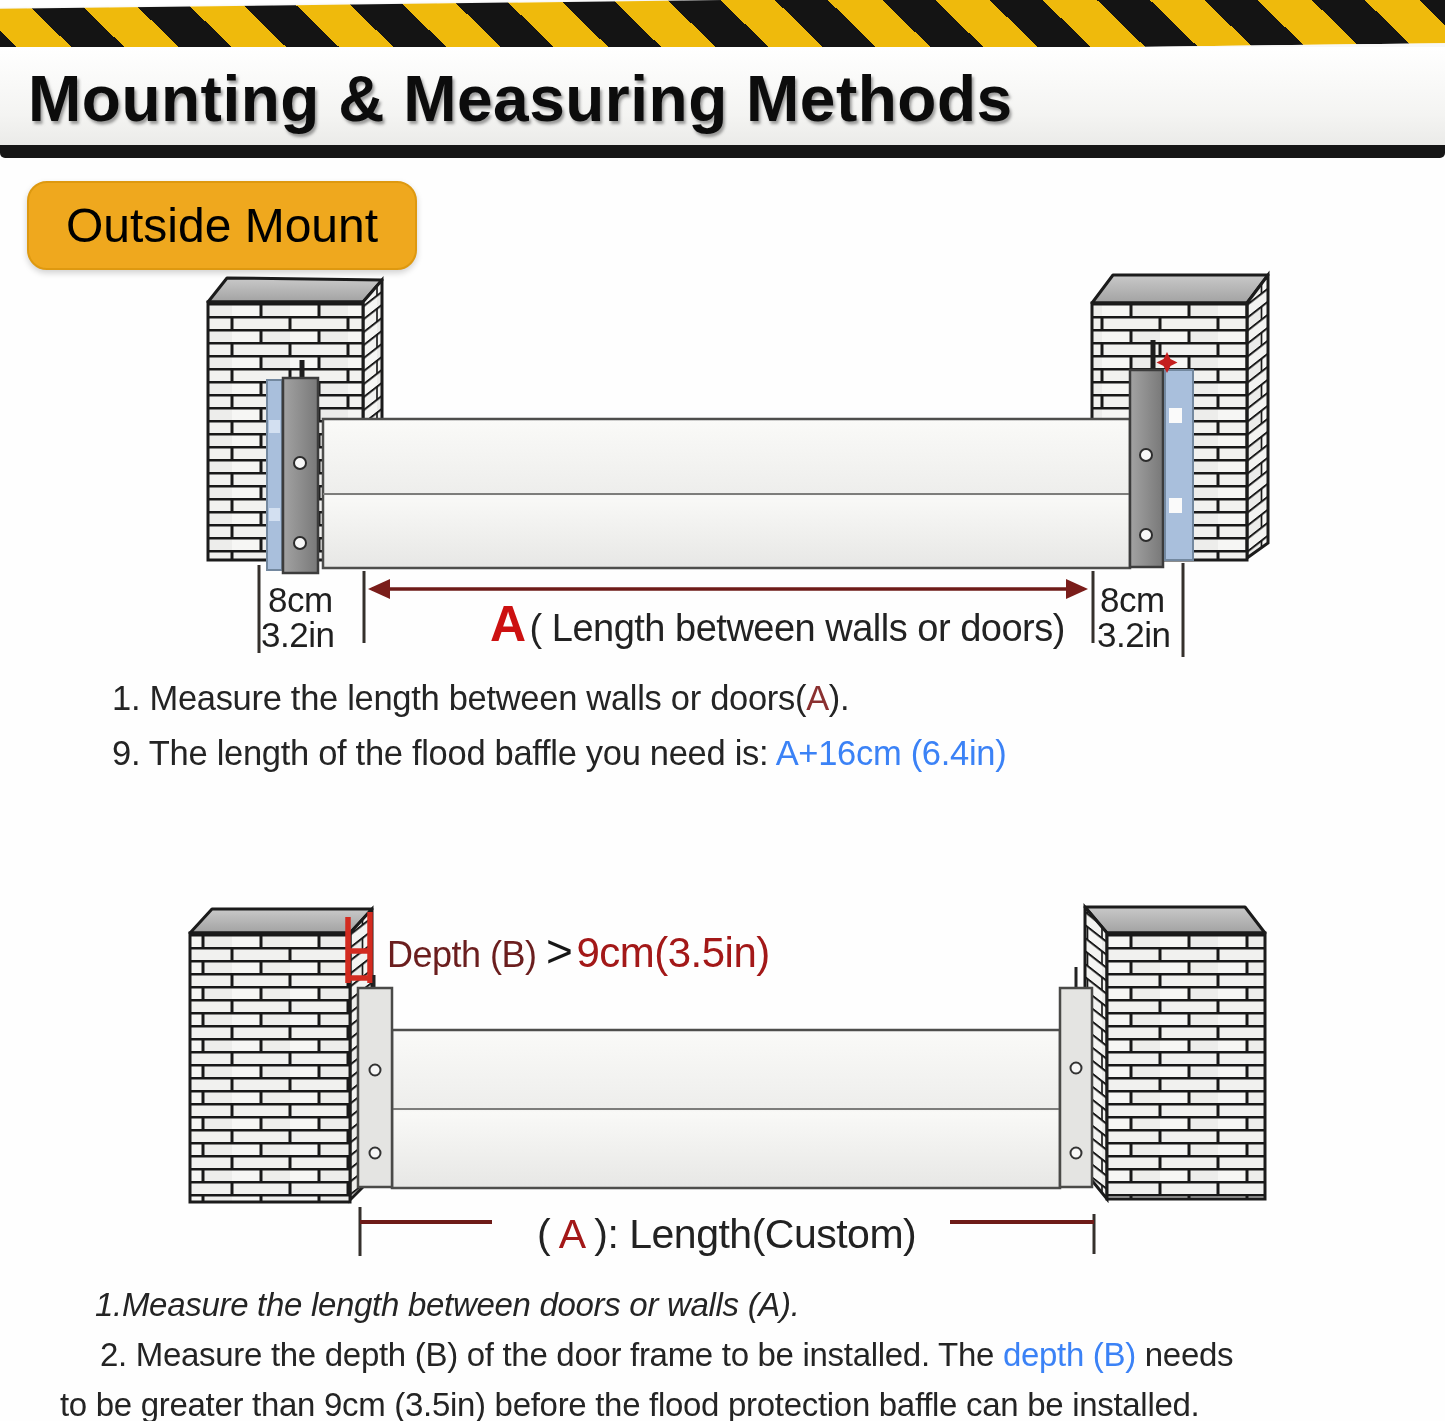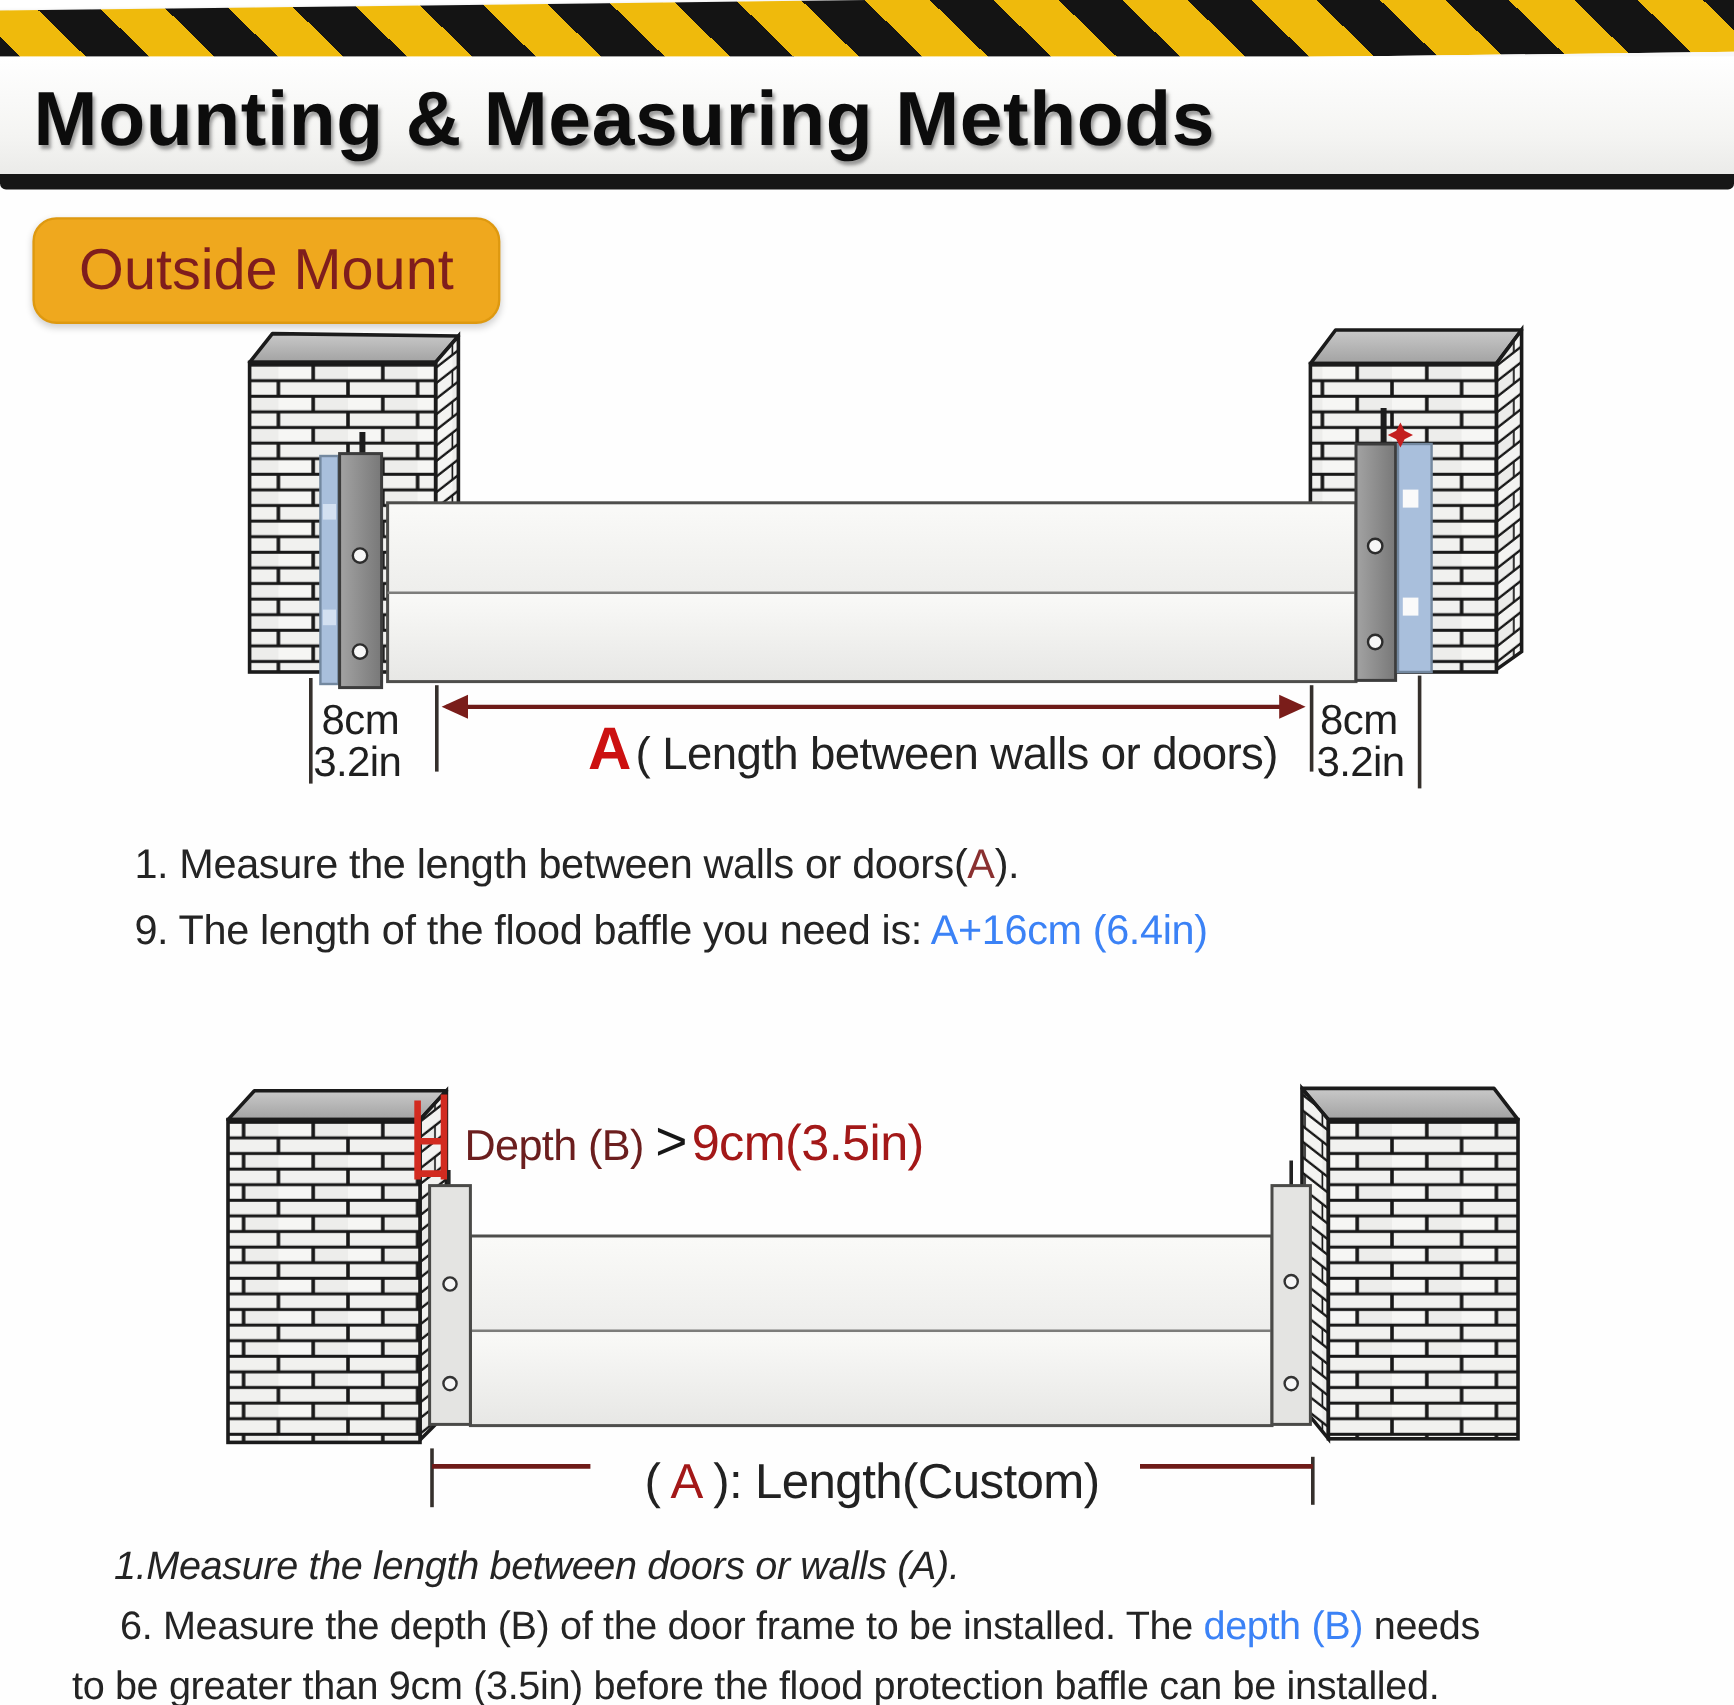--- a/index.html
+++ b/index.html
@@ -24,34 +24,34 @@
     margin:0; font-size:64px; font-weight:bold; color:#0c0c0c;
     letter-spacing:0.5px; text-shadow:2px 3px 3px rgba(80,80,80,.55);
   }
   .black-bar { position:absolute; top:145px; left:0; width:1445px; height:13px; background:#161616; border-radius:0 0 5px 5px; }
 
   
   .badge {
     position:absolute; left:27px; width:386px; height:85px;
     background:#EFA81E; border:2px solid #DE9910; border-radius:20px;
     display:flex; align-items:center; justify-content:center;
-    font-size:48px; color:#7f1d1d; box-shadow:0 3px 6px rgba(0,0,0,.18);
+    font-size:48px; color:#000000; box-shadow:0 3px 6px rgba(0,0,0,.18);
   }
   .badge-outside { top:181px; }
   .badge-inside  { top:806px; }
 
   
   .diagram { position:absolute; left:0; display:block; }
   .diagram-outside { top:265px; }
   .diagram-inside  { top:896px; }
   svg text { font-family:"Liberation Sans", sans-serif; letter-spacing:-0.5px; }
 
   
   .notes { position:absolute; color:#242424; }
-  .notes-outside { top:694px; left:112px; font-size:34.5px; line-height:55px; letter-spacing:-0.3px; }
+  .notes-outside { top:671px; left:112px; font-size:34.5px; line-height:55px; letter-spacing:-0.3px; }
   .notes-inside  { top:1280px; left:60px;  font-size:33px;   line-height:50px; letter-spacing:-0.3px; }
   .note-line { margin:0; white-space:nowrap; }
   .nl1 { margin-left:35px;font-style:italic; }
   .nl2 { margin-left:40px; }
   .accent-dim  { color:#8a3030; }
   .accent-red  { color:#3b82f6; }
 </style>
 </head>
 <body>
 
@@ -224,17 +224,17 @@
       <text x="537" y="352" font-size="41">
         <tspan fill="#222222">(</tspan>
         <tspan fill="#A31818">A</tspan>
         <tspan fill="#222222">): Length(Custom)</tspan>
       </text>
     </g>
   </svg>
 
   <div class="notes notes-inside">
     <p class="note-line nl1">1.Measure the length between doors or walls (A).</p>
-    <p class="note-line nl2"><span>6. Measure the depth (B) of the door frame to be installed. The </span><span class="accent-red">depth (B)</span><span> needs</span></p>
+    <p class="note-line nl2"><span>2. Measure the depth (B) of the door frame to be installed. The </span><span class="accent-red">depth (B)</span><span> needs</span></p>
     <p class="note-line nl3">to be greater than 9cm (3.5in) before the flood protection baffle can be installed.</p>
   </div>
 
 </div>
 
 </body></html>

